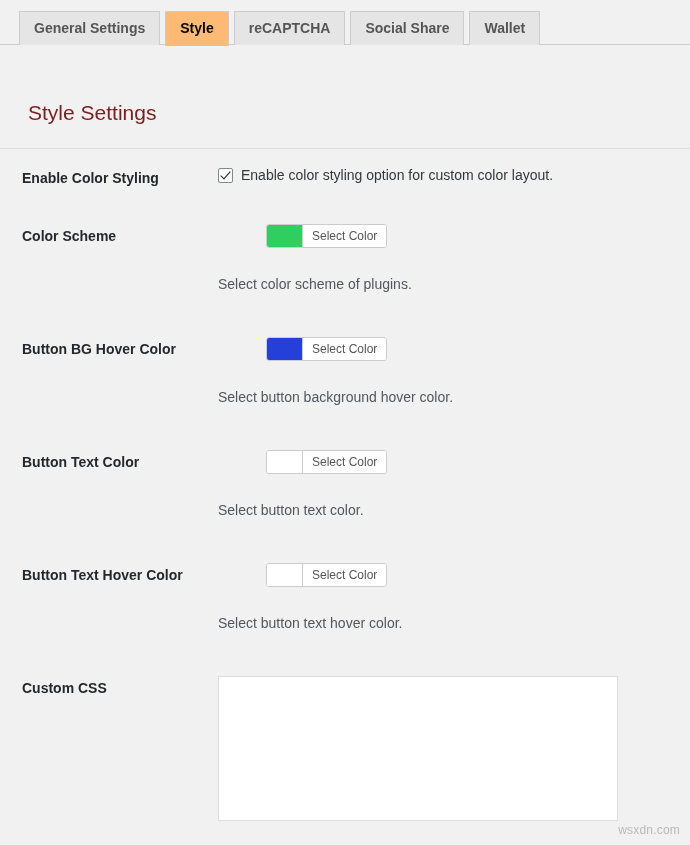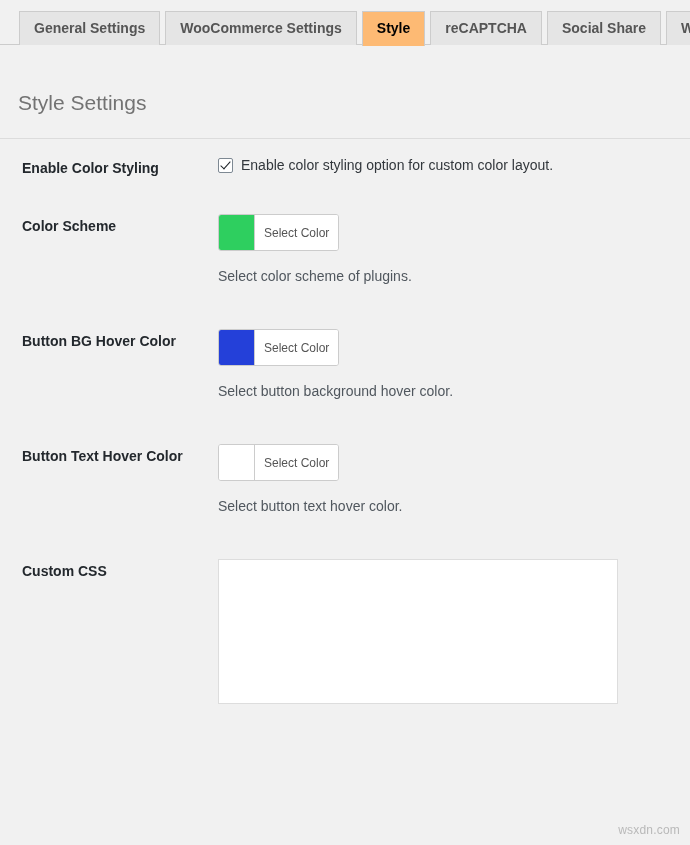--- a/index.html
+++ b/index.html
@@ -55,26 +55,26 @@
   .tab.active {
     background: #fdba74;
     color: #000;
     border-color: #ccc;
     padding-bottom: 9px;
     margin-bottom: -1px;
   }
 
   
   .page-title {
-    margin: 4px;
+    margin: 14px;
     padding: 40px 0 0 14px;
     font-size: 21px;
     line-height: 28px;
     font-weight: 400;
-    color: #737373;
+    color: #7f1d1d;
   }
   .title-rule {
     margin: 21px 0 0 0;
     height: 1px;
     background: #dcdcdc;
     border: none;
   }
 
   
   .form-table {
@@ -137,24 +137,25 @@
     line-height: 18px;
   }
 
   
   .color-picker {
     display: inline-flex;
     align-items: stretch;
     border: 1px solid #ccc;
     background: #fff;
     border-radius: 3px;
-    height: 37px;
+    height: 24px;
     box-sizing: border-box;
     cursor: pointer;
     overflow: hidden;
+    margin-left: 48px;
   }
   .color-swatch {
     width: 36px;
     border-right: 1px solid #ccc;
     box-sizing: border-box;
   }
   .color-swatch.is-white {
     background: #ffffff;
   }
   .color-btn-label {
@@ -162,21 +163,21 @@
     align-items: center;
     padding: 0 9px;
     font-size: 12px;
     line-height: 1;
     color: #555;
     background: #fff;
     white-space: nowrap;
   }
 
   .field-desc {
-    margin-top: 10px;
+    margin-top: 21px;
     font-size: 14px;
     line-height: 1.5;
     color: #50575e;
   }
 
   
   .css-textarea {
     width: 400px;
     height: 145px;
     background: #fff;
@@ -206,21 +207,20 @@
     color: #b9b9b9;
     letter-spacing: 0.2px;
     font-family: "Liberation Sans", sans-serif;
   }
 </style>
 </head>
 <body>
 
 <div class="tab-bar">
   <div class="tab">General Settings</div>
-  <div class="tab">WooCommerce Settings</div>
   <div class="tab active">Style</div>
   <div class="tab">reCAPTCHA</div>
   <div class="tab">Social Share</div>
   <div class="tab">Wallet</div>
 </div>
 
 <h1 class="page-title">Style Settings</h1>
 <hr class="title-rule">
 
 <table class="form-table">
@@ -252,28 +252,38 @@
       <th>Button BG Hover Color</th>
       <td>
         <div class="color-picker">
           <span class="color-swatch" style="background: rgb(36, 64, 217);"></span>
           <span class="color-btn-label">Select Color</span>
         </div>
         <div class="field-desc">Select button background hover color.</div>
       </td>
     </tr>
 
-
     <tr class="row-tall">
-      <th>Button Text Hover Color</th>
+      <th>Button Text Color</th>
       <td>
         <div class="color-picker">
           <span class="color-swatch is-white" style="background: rgb(255, 255, 255);"></span>
           <span class="color-btn-label">Select Color</span>
         </div>
+        <div class="field-desc">Select button text color.</div>
+      </td>
+    </tr>
+
+    <tr class="row-tall">
+      <th>Button Text Hover Color</th>
+      <td>
+        <div class="color-picker">
+          <span class="color-swatch is-white" style="background: rgb(255, 255, 255);"></span>
+          <span class="color-btn-label">Select Color</span>
+        </div>
         <div class="field-desc">Select button text hover color.</div>
       </td>
     </tr>
 
     <tr class="row-tall">
       <th>Custom CSS</th>
       <td>
         <div class="textarea-wrap">
           <textarea class="css-textarea" placeholder="" style=""></textarea>
 

